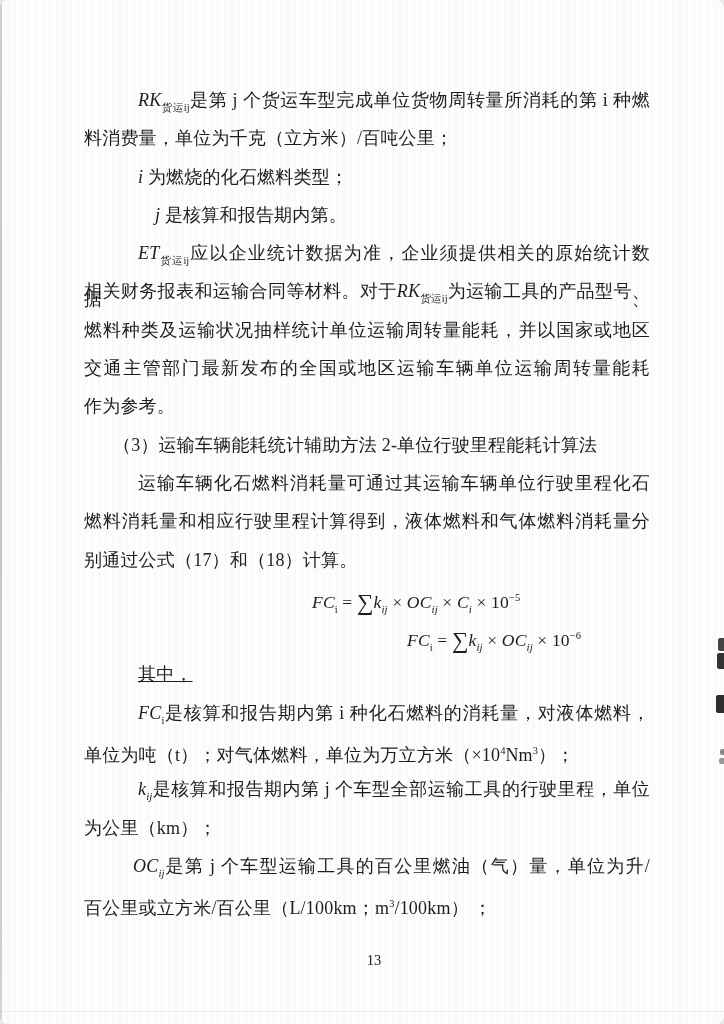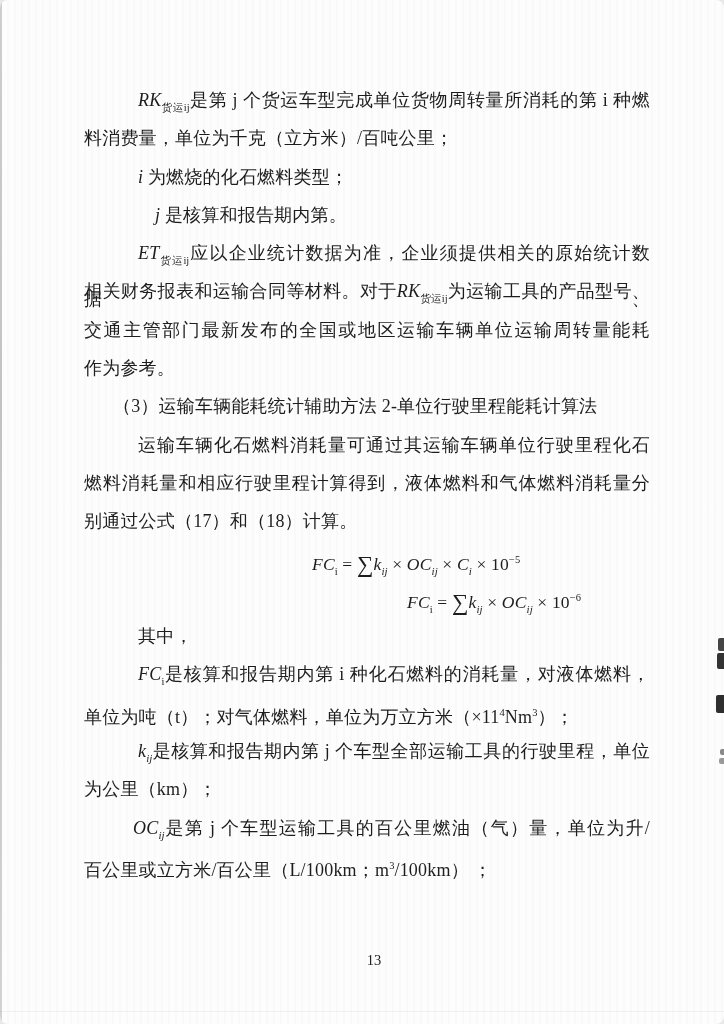--- a/index.html
+++ b/index.html
@@ -88,31 +88,32 @@
   <div class="edge-left"></div>
   <div class="edge-bottom"></div>
 
   <div class="doc-body">
       <div class="line just" style="text-indent: 54px;"><span class="vi">RK</span><span class="sub">货运ij</span><span>是第 j 个货运车型完成单位货物周转量所消耗的第 i 种燃</span></div>
       <div class="line"><span>料消费量，单位为千克（立方米）/百吨公里；</span></div>
       <div class="line" style="text-indent: 54px;"><span class="vi">i</span><span> 为燃烧的化石燃料类型；</span></div>
       <div class="line" style="text-indent: 71px;"><span class="vi">j</span><span> 是核算和报告期内第。</span></div>
       <div class="line just" style="text-indent: 54px;"><span class="vi">ET</span><span class="sub">货运ij</span><span>应以企业统计数据为准，企业须提供相关的原始统计数据、</span></div>
       <div class="line just"><span>相关财务报表和运输合同等材料。对于</span><span class="vi">RK</span><span class="sub">货运ij</span><span>为运输工具的产品型号、</span></div>
+      <div class="line just"><span>燃料种类及运输状况抽样统计单位运输周转量能耗，并以国家或地区</span></div>
       <div class="line just"><span>交通主管部门最新发布的全国或地区运输车辆单位运输周转量能耗</span></div>
       <div class="line"><span>作为参考。</span></div>
       <div class="line" style="text-indent: 29px;"><span>（3）运输车辆能耗统计辅助方法 2-单位行驶里程能耗计算法</span></div>
       <div class="line just" style="text-indent: 54px; font-family: Liberation Serif, serif;"><span>运输车辆化石燃料消耗量可通过其运输车辆单位行驶里程化石</span></div>
       <div class="line just"><span>燃料消耗量和相应行驶里程计算得到，液体燃料和气体燃料消耗量分</span></div>
       <div class="line"><span>别通过公式（17）和（18）计算。</span></div>
       <div class="line formula" style="text-indent: 228px;"><span class="vi">FC</span><span class="sub">i</span><span> = </span><span class="sum">∑</span><span class="vi">k</span><span class="subi">ij</span><span> × </span><span class="vi">OC</span><span class="subi">ij</span><span> × </span><span class="vi">C</span><span class="subi">i</span><span> × 10</span><span class="sup">−5</span><span class="eq-label">（17）</span></div>
       <div class="line formula" style="text-indent: 254px; text-align: center;"><span class="vi">FC</span><span class="sub">i</span><span> = </span><span class="sum">∑</span><span class="vi">k</span><span class="subi">ij</span><span> × </span><span class="vi">OC</span><span class="subi">ij</span><span> × 10</span><span class="sup">−6</span><span class="eq-label">（18）</span></div>
-      <div class="line" style="text-indent: 54px;"><span>其中，</span></div>
+      <div class="line" style="text-indent: 54px; text-decoration: underline;"><span>其中，</span></div>
       <div class="line just" style="text-indent: 54px;"><span class="vi">FC</span><span class="sub">i</span><span>是核算和报告期内第 i 种化石燃料的消耗量，对液体燃料，</span></div>
-      <div class="line"><span>单位为吨（t）；对气体燃料，单位为万立方米（×11</span><span class="sup">4</span><span>Nm</span><span class="sup">3</span><span>）；</span></div>
+      <div class="line"><span>单位为吨（t）；对气体燃料，单位为万立方米（×10</span><span class="sup">4</span><span>Nm</span><span class="sup">3</span><span>）；</span></div>
       <div class="line just" style="text-indent: 54px;"><span class="vi">k</span><span class="subi">ij</span><span>是核算和报告期内第 j 个车型全部运输工具的行驶里程，单位</span></div>
       <div class="line"><span>为公里（km）；</span></div>
       <div class="line just" style="text-indent: 49px;"><span class="vi">OC</span><span class="subi">ij</span><span>是第 j 个车型运输工具的百公里燃油（气）量，单位为升/</span></div>
       <div class="line"><span>百公里或立方米/百公里（L/100km；m</span><span class="sup">3</span><span>/100km） ；</span></div>
     </div>
 
   <div class="artifact a1"></div>
   <div class="artifact a2"></div>
   <div class="artifact a3"></div>
   <div class="artifact a4"></div>

